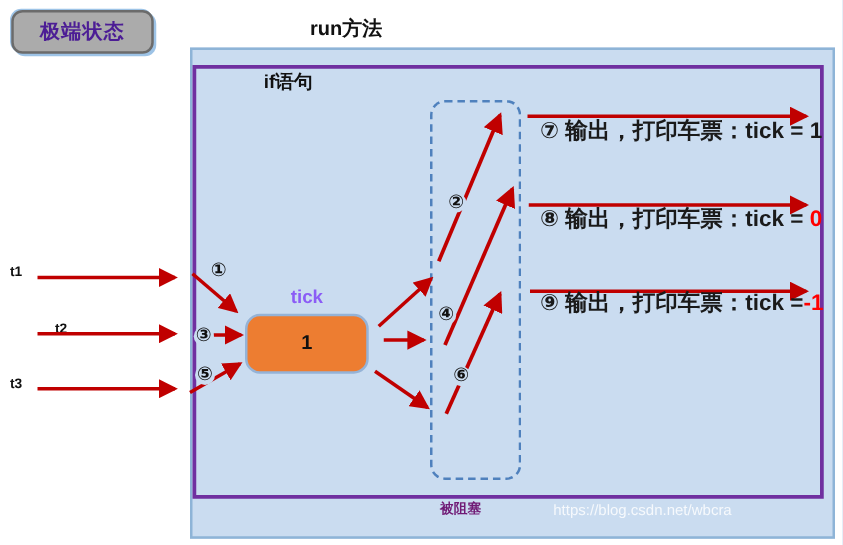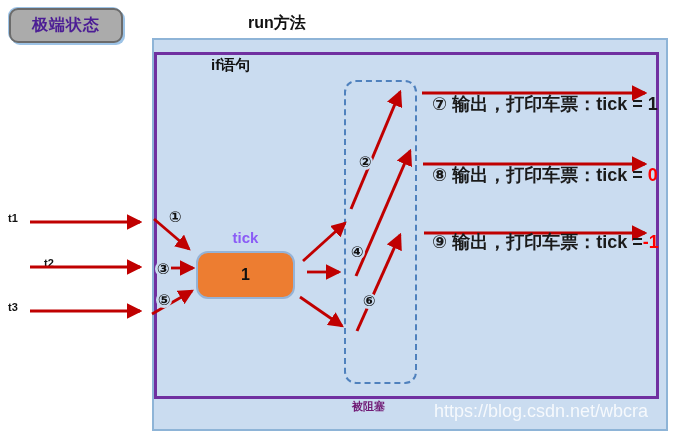--- a/index.html
+++ b/index.html
@@ -53,22 +53,22 @@
   }
   .mk1{left:167px;top:209px;} .mk3{left:155px;top:261px;} .mk5{left:156px;top:292px;}
   .mk2{left:357px;top:154px;} .mk4{left:349px;top:244px;} .mk6{left:361px;top:293px;}
   .out-row{
     left:422px;height:18px;font-size:18px;font-weight:bold;color:#1a1a1a;
     white-space:pre;z-index:6;
   }
   .r1{top:71px;} .r2{top:142px;} .r3{top:209px;}
   .out-num{margin-right:5px;}
   .watermark{
-    left:380px;top:401px;width:268px;text-align:right;
-    font-size:18px;color:rgba(255,255,255,0.82);z-index:6;
+    left:380px;top:401px;width:268px;text-align:center;
+    font-size:12px;color:rgba(255,255,255,0.82);z-index:6;
   }
   svg.arrows{left:0;top:0;z-index:5;pointer-events:none;}
 </style>
 </head>
 <body>
 
 <div class="abs badge" style="color: #4c1d95;">极端状态</div>
 
 <div class="abs title">run方法</div>
 

